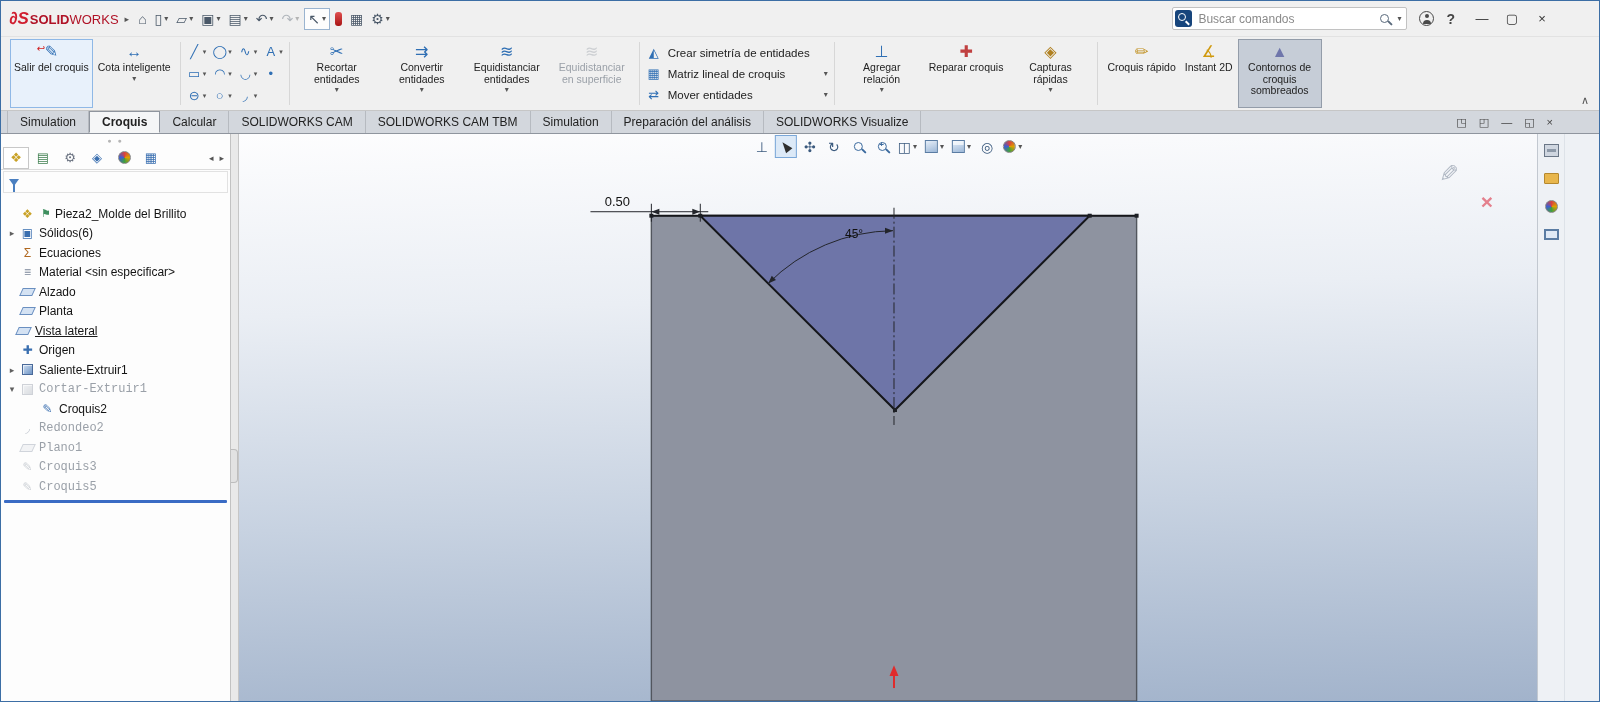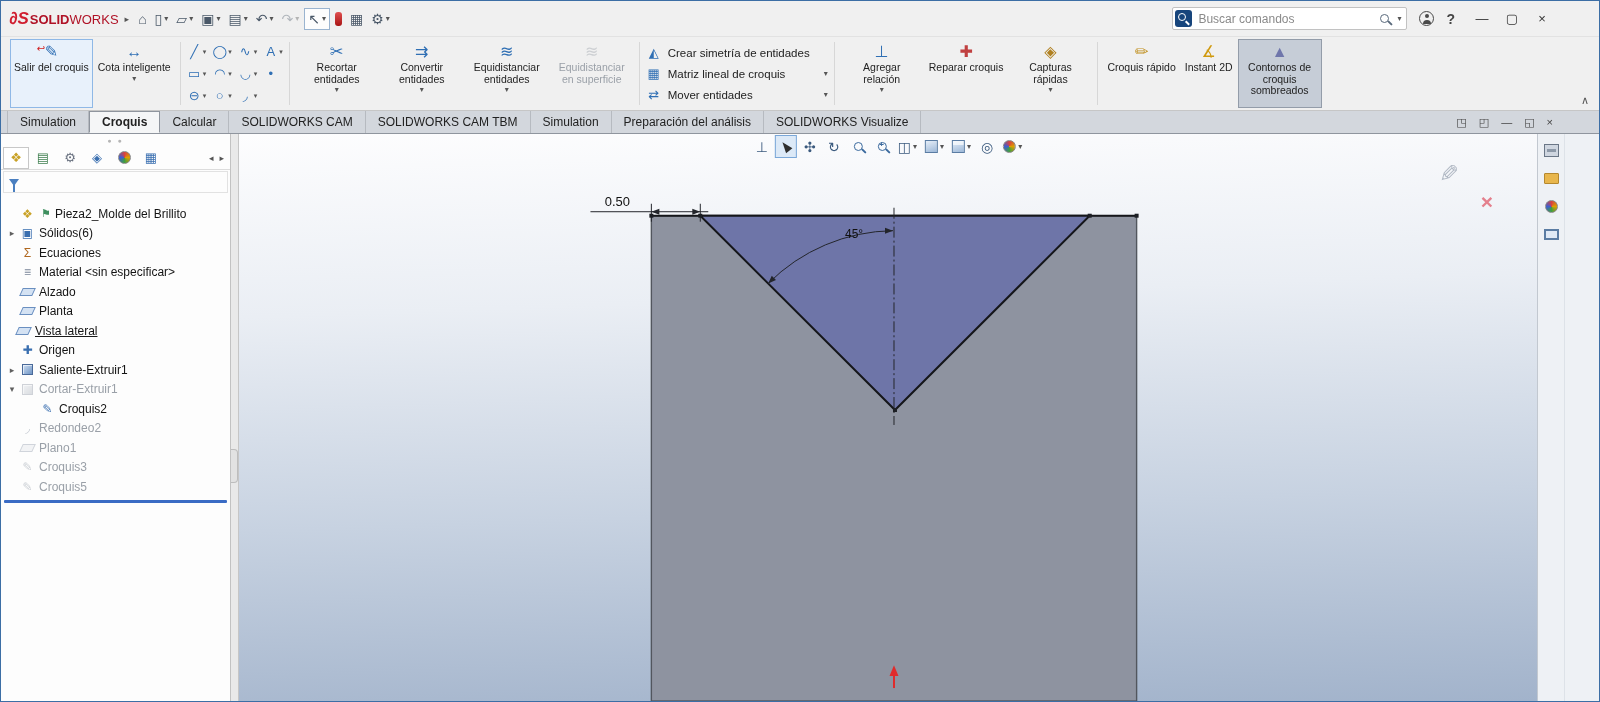--- a/index.html
+++ b/index.html
@@ -84,21 +84,21 @@
   .fm-filter{height:22px;display:flex;align-items:center;gap:6px;padding:0 5px;border-bottom:1px solid #e6e6e6;margin:1px 2px;border:1px solid #e2e2e2;}
   .i-funnel{width:0;height:0;border-left:5px solid transparent;border-right:5px solid transparent;border-top:7px solid #4a7fc0;position:relative;display:inline-block;}
   .i-funnel::after{content:"";position:absolute;left:-1px;top:-2px;width:2px;height:8px;background:#4a7fc0;}
   .fm-filter input{flex:1;height:16px;border:none;background:transparent;font-size:11px;outline:none;}
   .fm-tree{flex:1;padding-top:10px;overflow:hidden;}
   .tree-row{height:19.5px;display:flex;align-items:center;font-size:12px;white-space:nowrap;}
   .tree-arrow{width:14px;text-align:center;font-size:9px;color:#606060;flex:0 0 14px;}
   .tree-ic{width:17px;text-align:center;font-size:12px;flex:0 0 17px;margin-right:3px;display:inline-flex;align-items:center;justify-content:center;}
   .tree-ic2{width:14px;text-align:center;font-size:11px;flex:0 0 14px;margin-right:2px;}
   .tree-label{color:#141414;}
-  .tree-row.grayed .tree-label{color:#9aa0a8;}
+  .tree-row.grayed .tree-label{color:#9aa0a8;font-family:Liberation Mono, monospace;}
   .tree-row.grayed .tree-ic{opacity:.45;}
   .rollback{height:3px;background:#3a6bc4;margin:3px 3px 0;border-radius:1px;}
   .i-plane{width:13px;height:8px;border:1px solid #6a8fc0;background:rgba(150,185,228,.4);transform:skewX(-25deg);display:inline-block;}
   .i-plane.gray{border-color:#9aa4b2;background:rgba(180,188,200,.35);}
   .i-cube3{width:11px;height:11px;border:1px solid #4a6a9a;background:linear-gradient(135deg,#cfdff2,#6f94c4);box-shadow:inset 1px 1px 0 rgba(255,255,255,.6);display:inline-block;}
   .i-cube3.gray{border-color:#98a0ac;background:linear-gradient(135deg,#e3e6ea,#b0b6c0);}
 
   .splitter{width:8px;flex:0 0 8px;background:#e9e9e9;border-right:1px solid #c6c6c6;position:relative;}
   .splitter .nub{position:absolute;top:315px;left:0;width:7px;height:34px;background:#e2e2e2;border:1px solid #bdbdbd;border-left:none;border-radius:0 4px 4px 0;}
 

